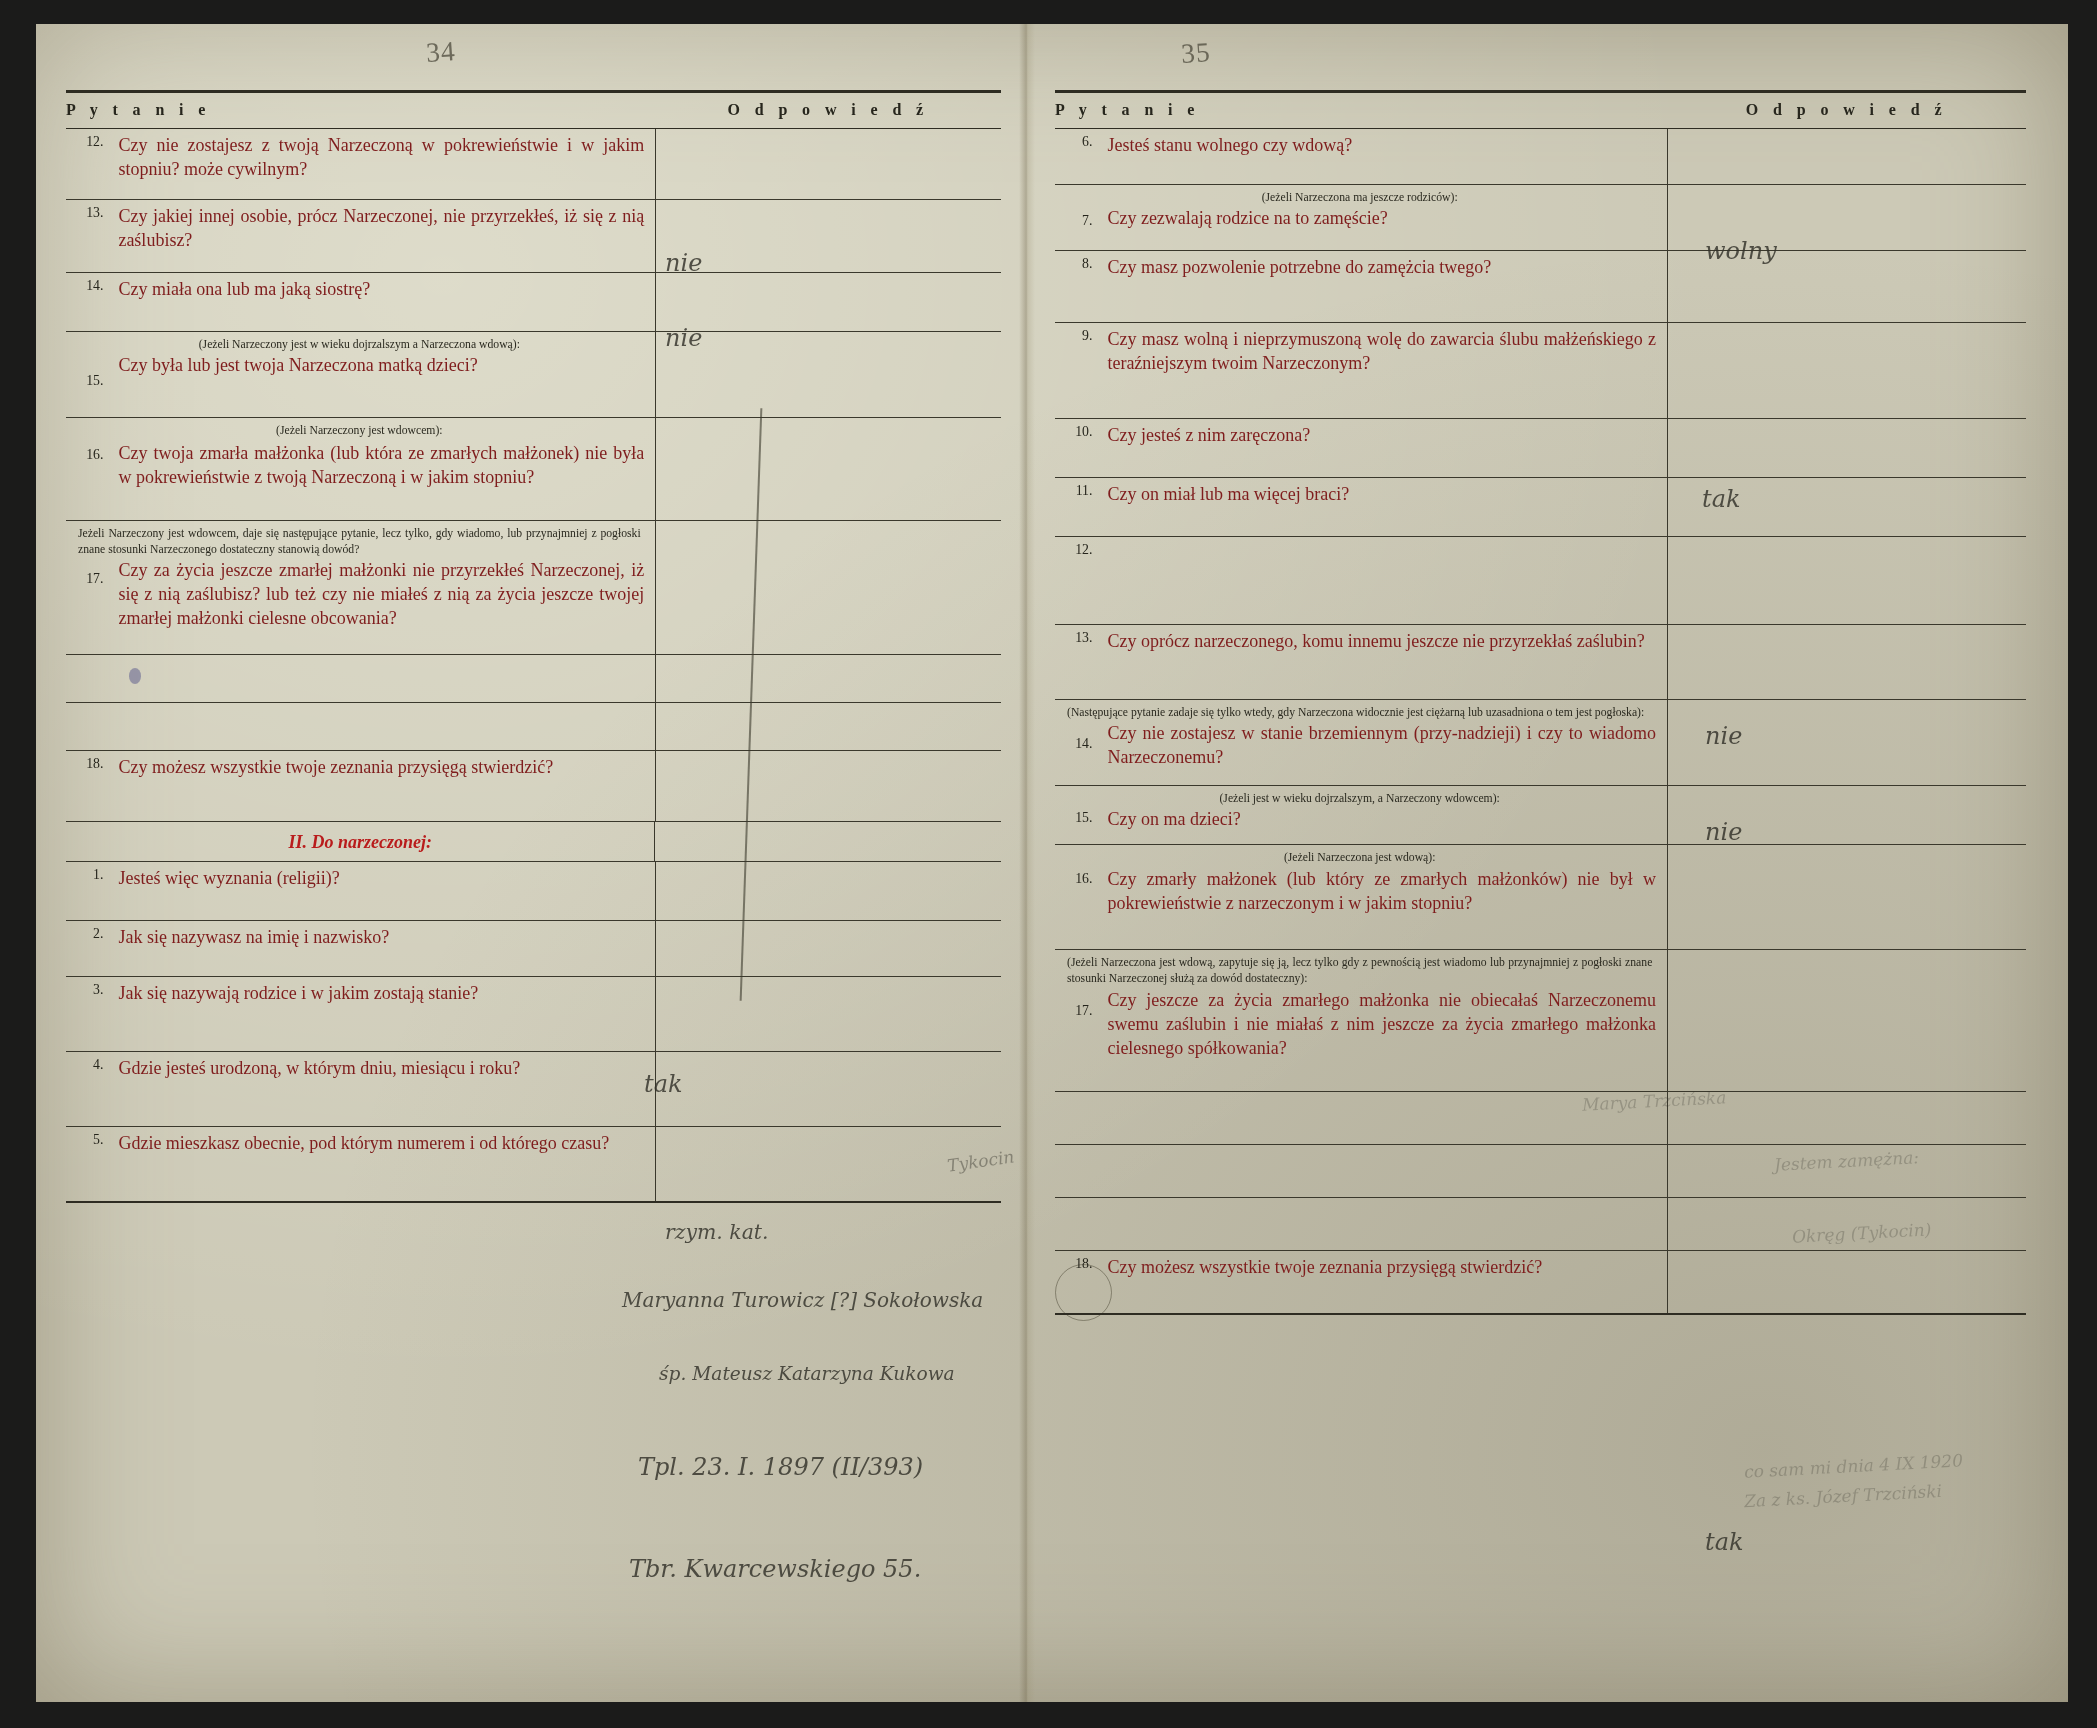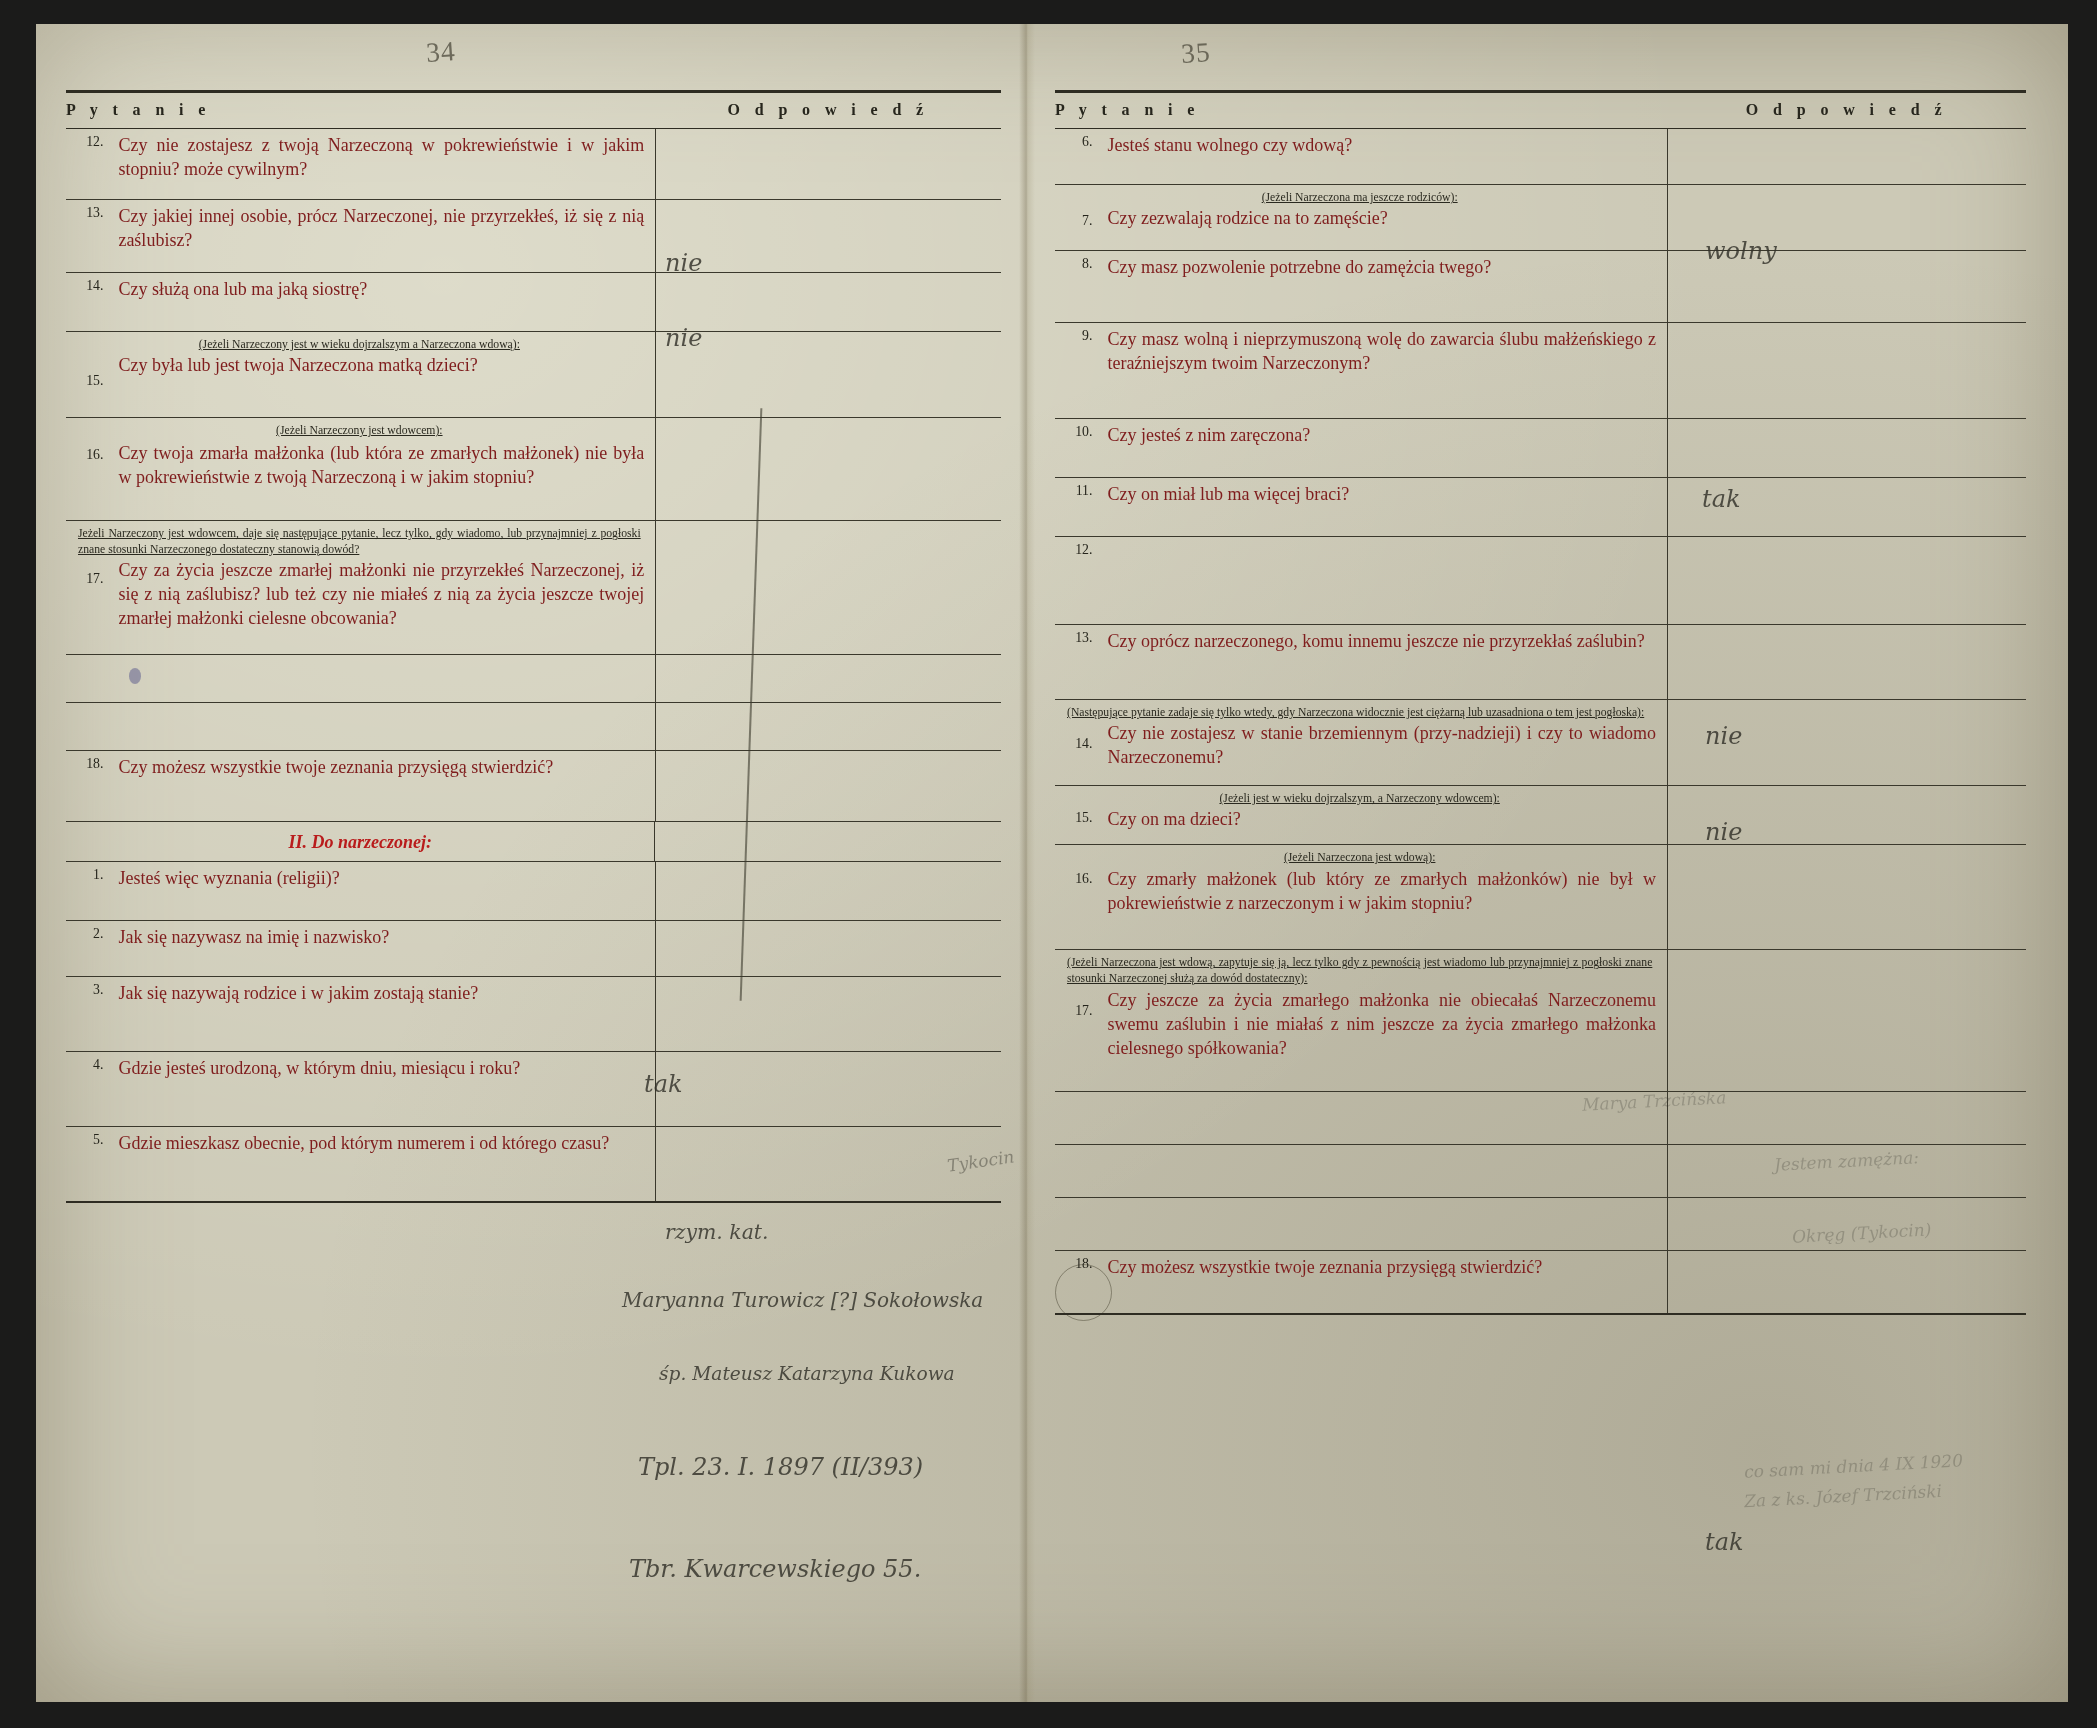--- a/index.html
+++ b/index.html
@@ -31,21 +31,21 @@
   .hdr-q{width:63%;text-align:left;}
   .hdr-a{width:37%;text-align:center;}
   .hdr-txt{font-size:16px;letter-spacing:5.4px;font-weight:bold;color:#27261d;}
 
   .tbl{position:absolute;left:0;right:0;}
   .row{position:relative;display:flex;border-bottom:1px solid #3a382c;min-height:27.6px;}
   .row .q{width:63%;padding:5.4px 10.8px 5.4px 8.4px;box-sizing:border-box;position:relative;}
   .row .a{width:37%;border-left:1.2px solid #3a382c;box-sizing:border-box;position:relative;}
   .num{position:absolute;left:8.4px;top:5.4px;font-size:13.8px;color:#26251c;width:29px;text-align:right;}
   .qt{display:block;margin-left:44px;font-size:18px;line-height:1.33;color:#7f1d1d;text-align:justify;}
-  .note{font-size:11.7px;line-height:1.3;color:#2a291f;text-align:center;display:block;margin:0 15.6px 1.2px 15.6px;text-decoration:underline;}
+  .note{font-size:11.7px;line-height:1.3;color:#2a291f;text-align:center;display:block;margin:0 15.6px 1.2px 15.6px;}
   .note.just{text-align:justify;margin:0 3.6px 1.2px 3.6px;}
   .blank .q{min-height:27.6px;}
   .sect{display:flex;border-bottom:1px solid #3a382c;}
   .sect .t{width:63%;text-align:center;font-size:18px;font-weight:bold;font-style:italic;padding:9.6px 0 8.4px;color:#b91c1c;}
   .sect .a{width:37%;border-left:1.2px solid #3a382c;}
 
   
   .hw{position:absolute;font-family:"DejaVu Serif",serif;font-style:italic;
       color:#33322a;opacity:.82;white-space:nowrap;}
   .hw.big{font-size:24px;}
@@ -91,21 +91,21 @@
           <div class="q">
             <span class="num">13.</span>
             <span class="qt">Czy jakiej innej osobie, prócz Narzeczonej, nie przyrzekłeś, iż się z nią zaślubisz?</span>
           </div>
           <div class="a"></div>
         </div>
 
         <div class="row" style="height:58px;">
           <div class="q">
             <span class="num">14.</span>
-            <span class="qt">Czy służą ona lub ma jaką siostrę?</span>
+            <span class="qt">Czy miała ona lub ma jaką siostrę?</span>
           </div>
           <div class="a"></div>
         </div>
 
         <div class="row" style="height:85px;">
           <div class="q">
             <span class="note">(Jeżeli Narzeczony jest w wieku dojrzalszym a Narzeczona wdową):</span>
             <span class="num" style="top:41px;">15.</span>
             <span class="qt">Czy była lub jest twoja Narzeczona matką dzieci?</span>
           </div>

